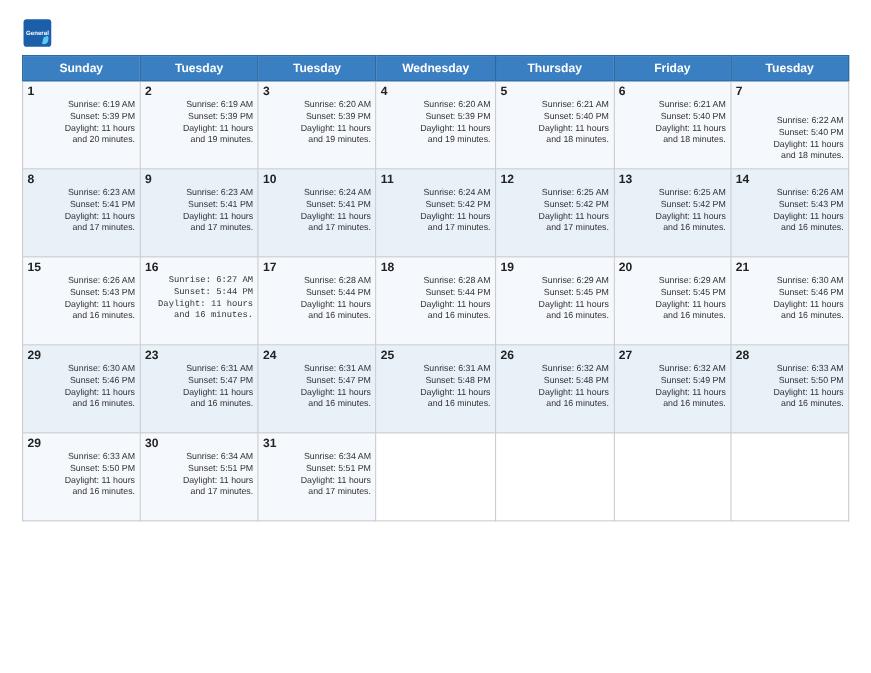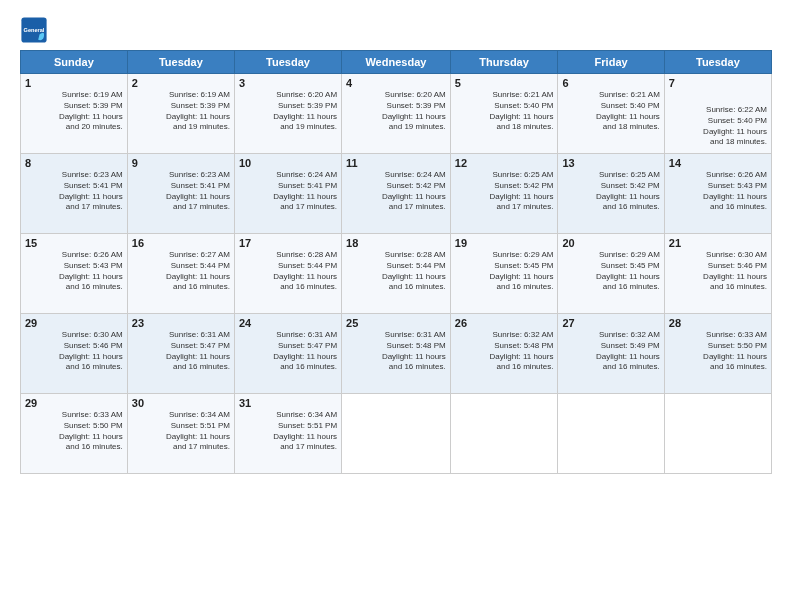--- a/index.html
+++ b/index.html
@@ -238,21 +238,21 @@
         <tr>
           <td>
             <span class="day-num">15</span>
             <div class="day-info" style="white-space: pre-line;">Sunrise: 6:26 AM
 Sunset: 5:43 PM
 Daylight: 11 hours
 and 16 minutes.</div>
           </td>
           <td>
             <span class="day-num">16</span>
-            <div class="day-info" style="white-space: pre-line;">Sunrise: 6:27 AM
+            <div class="day-info" style="white-space: pre-line; font-family: Liberation Mono, monospace;">Sunrise: 6:27 AM
 Sunset: 5:44 PM
 Daylight: 11 hours
 and 16 minutes.</div>
           </td>
           <td>
             <span class="day-num">17</span>
             <div class="day-info" style="white-space: pre-line;">Sunrise: 6:28 AM
 Sunset: 5:44 PM
 Daylight: 11 hours
 and 16 minutes.</div>

